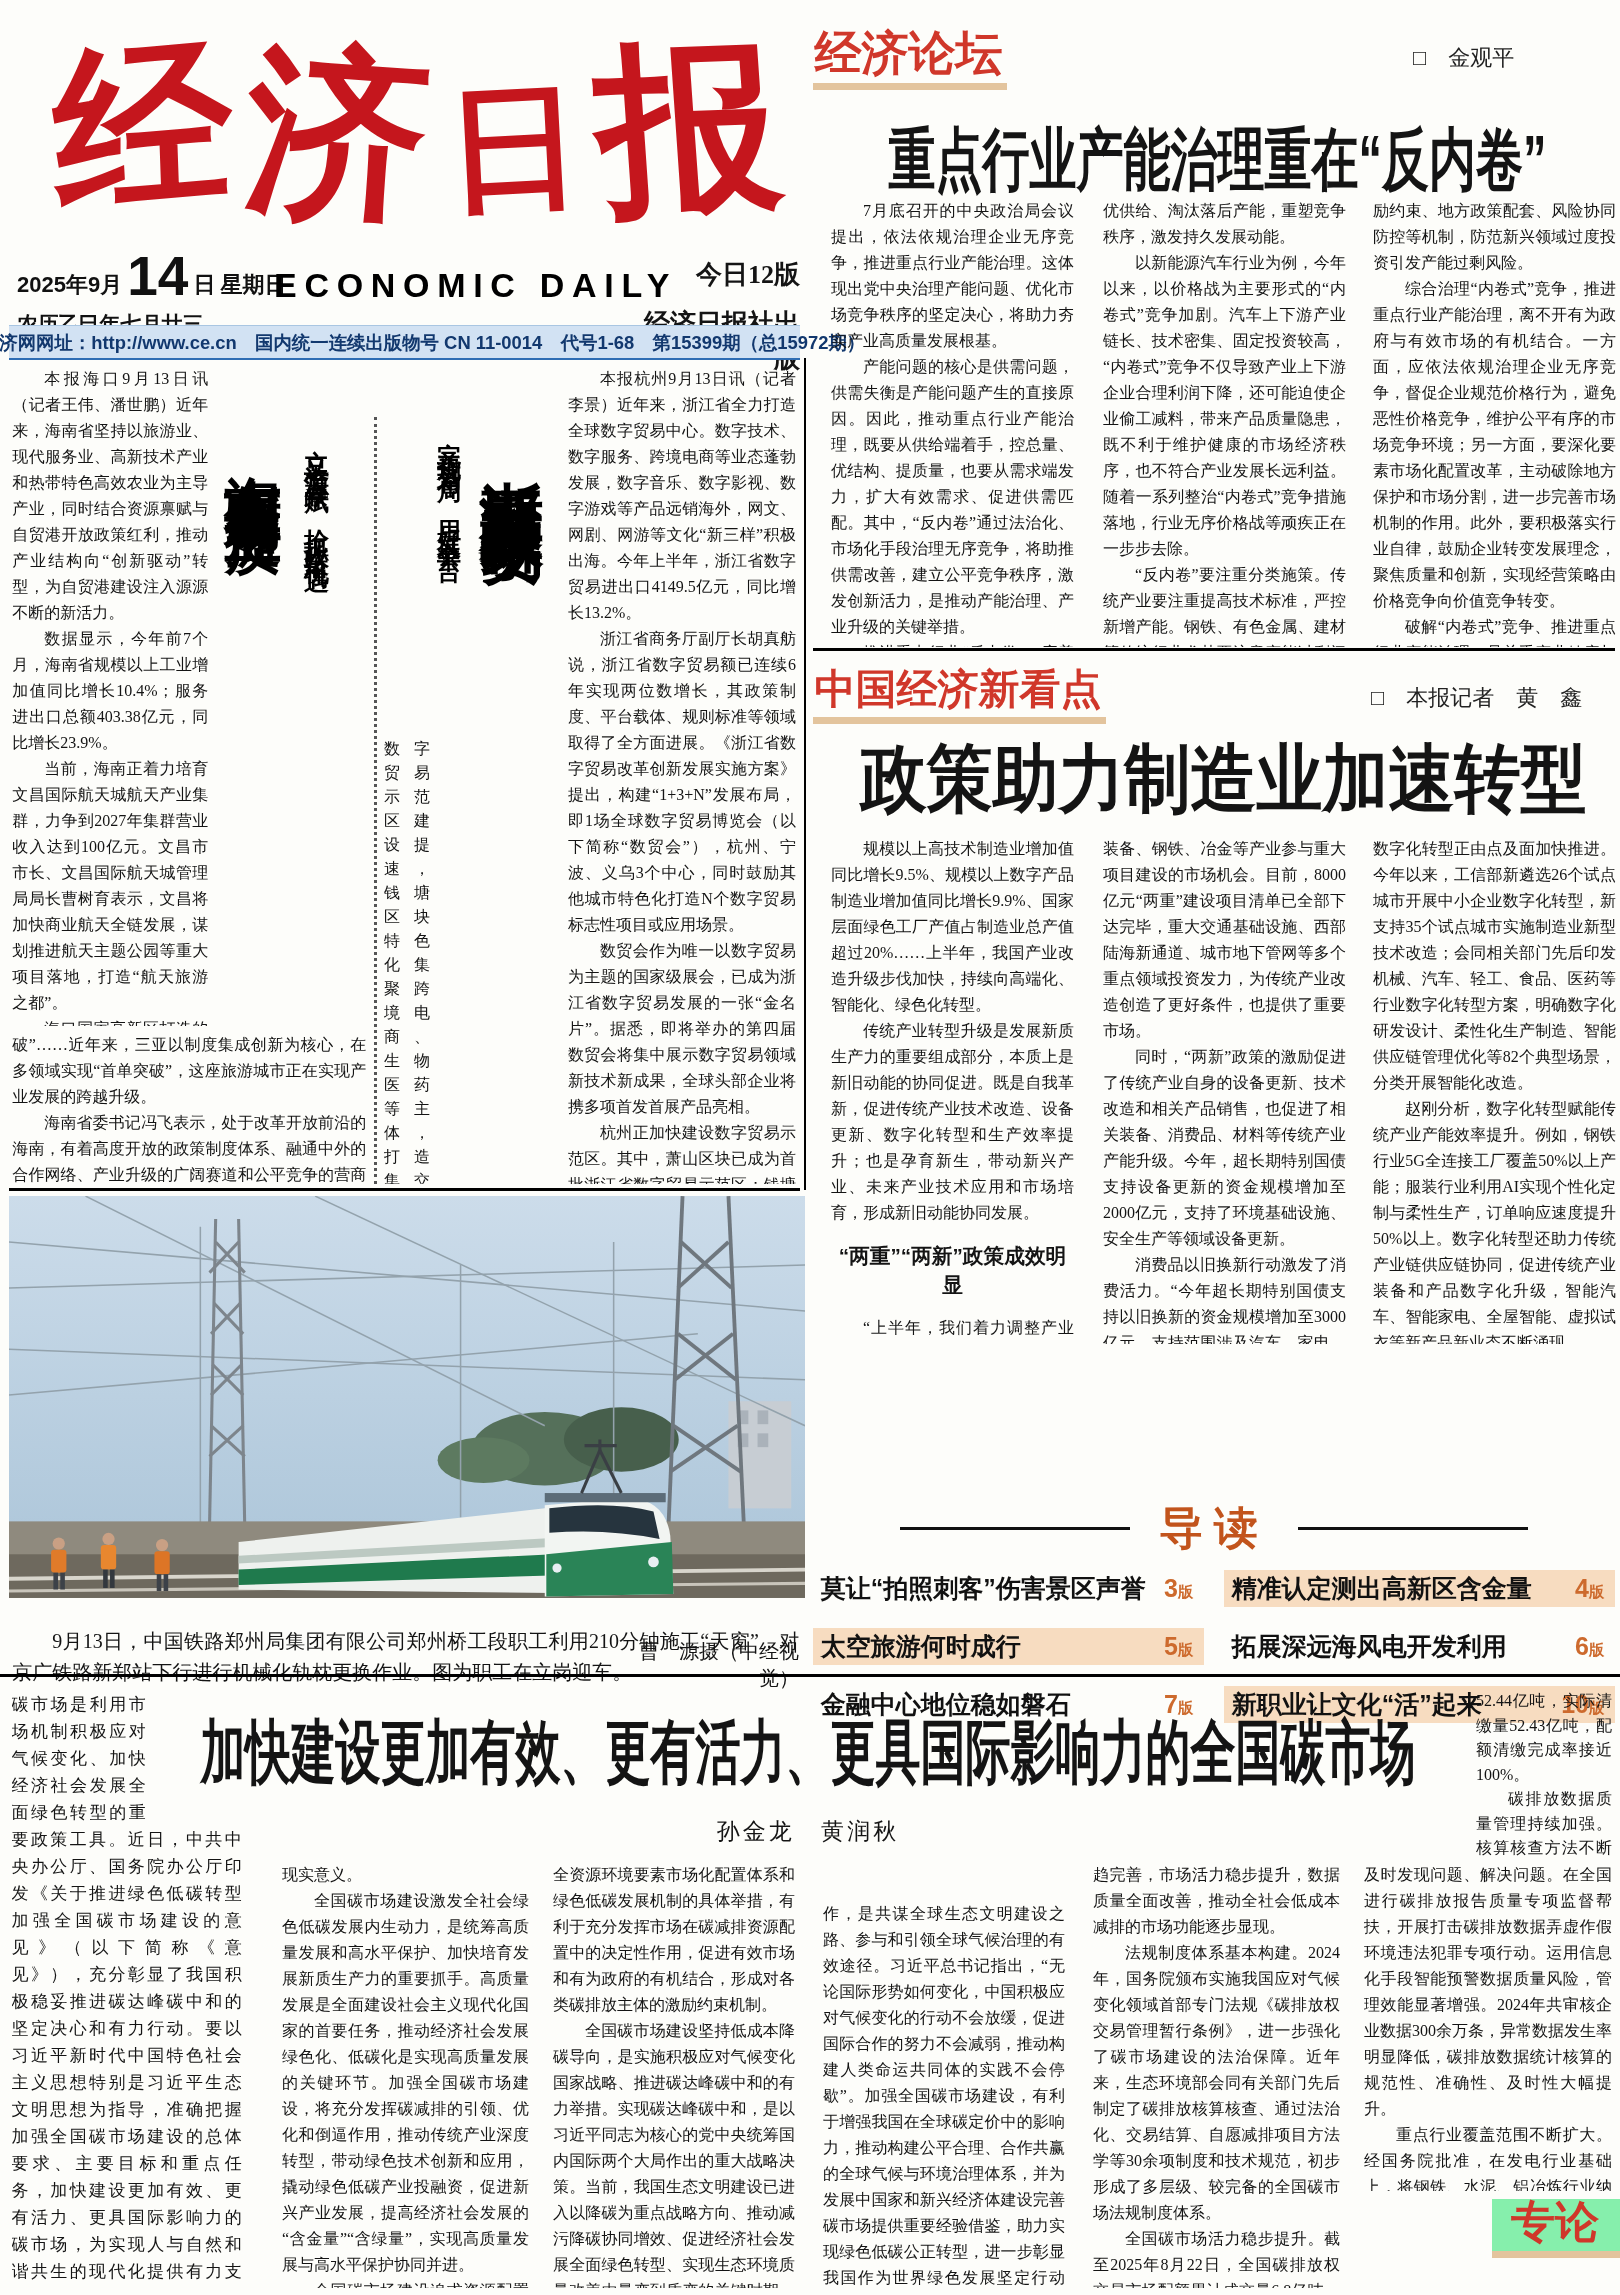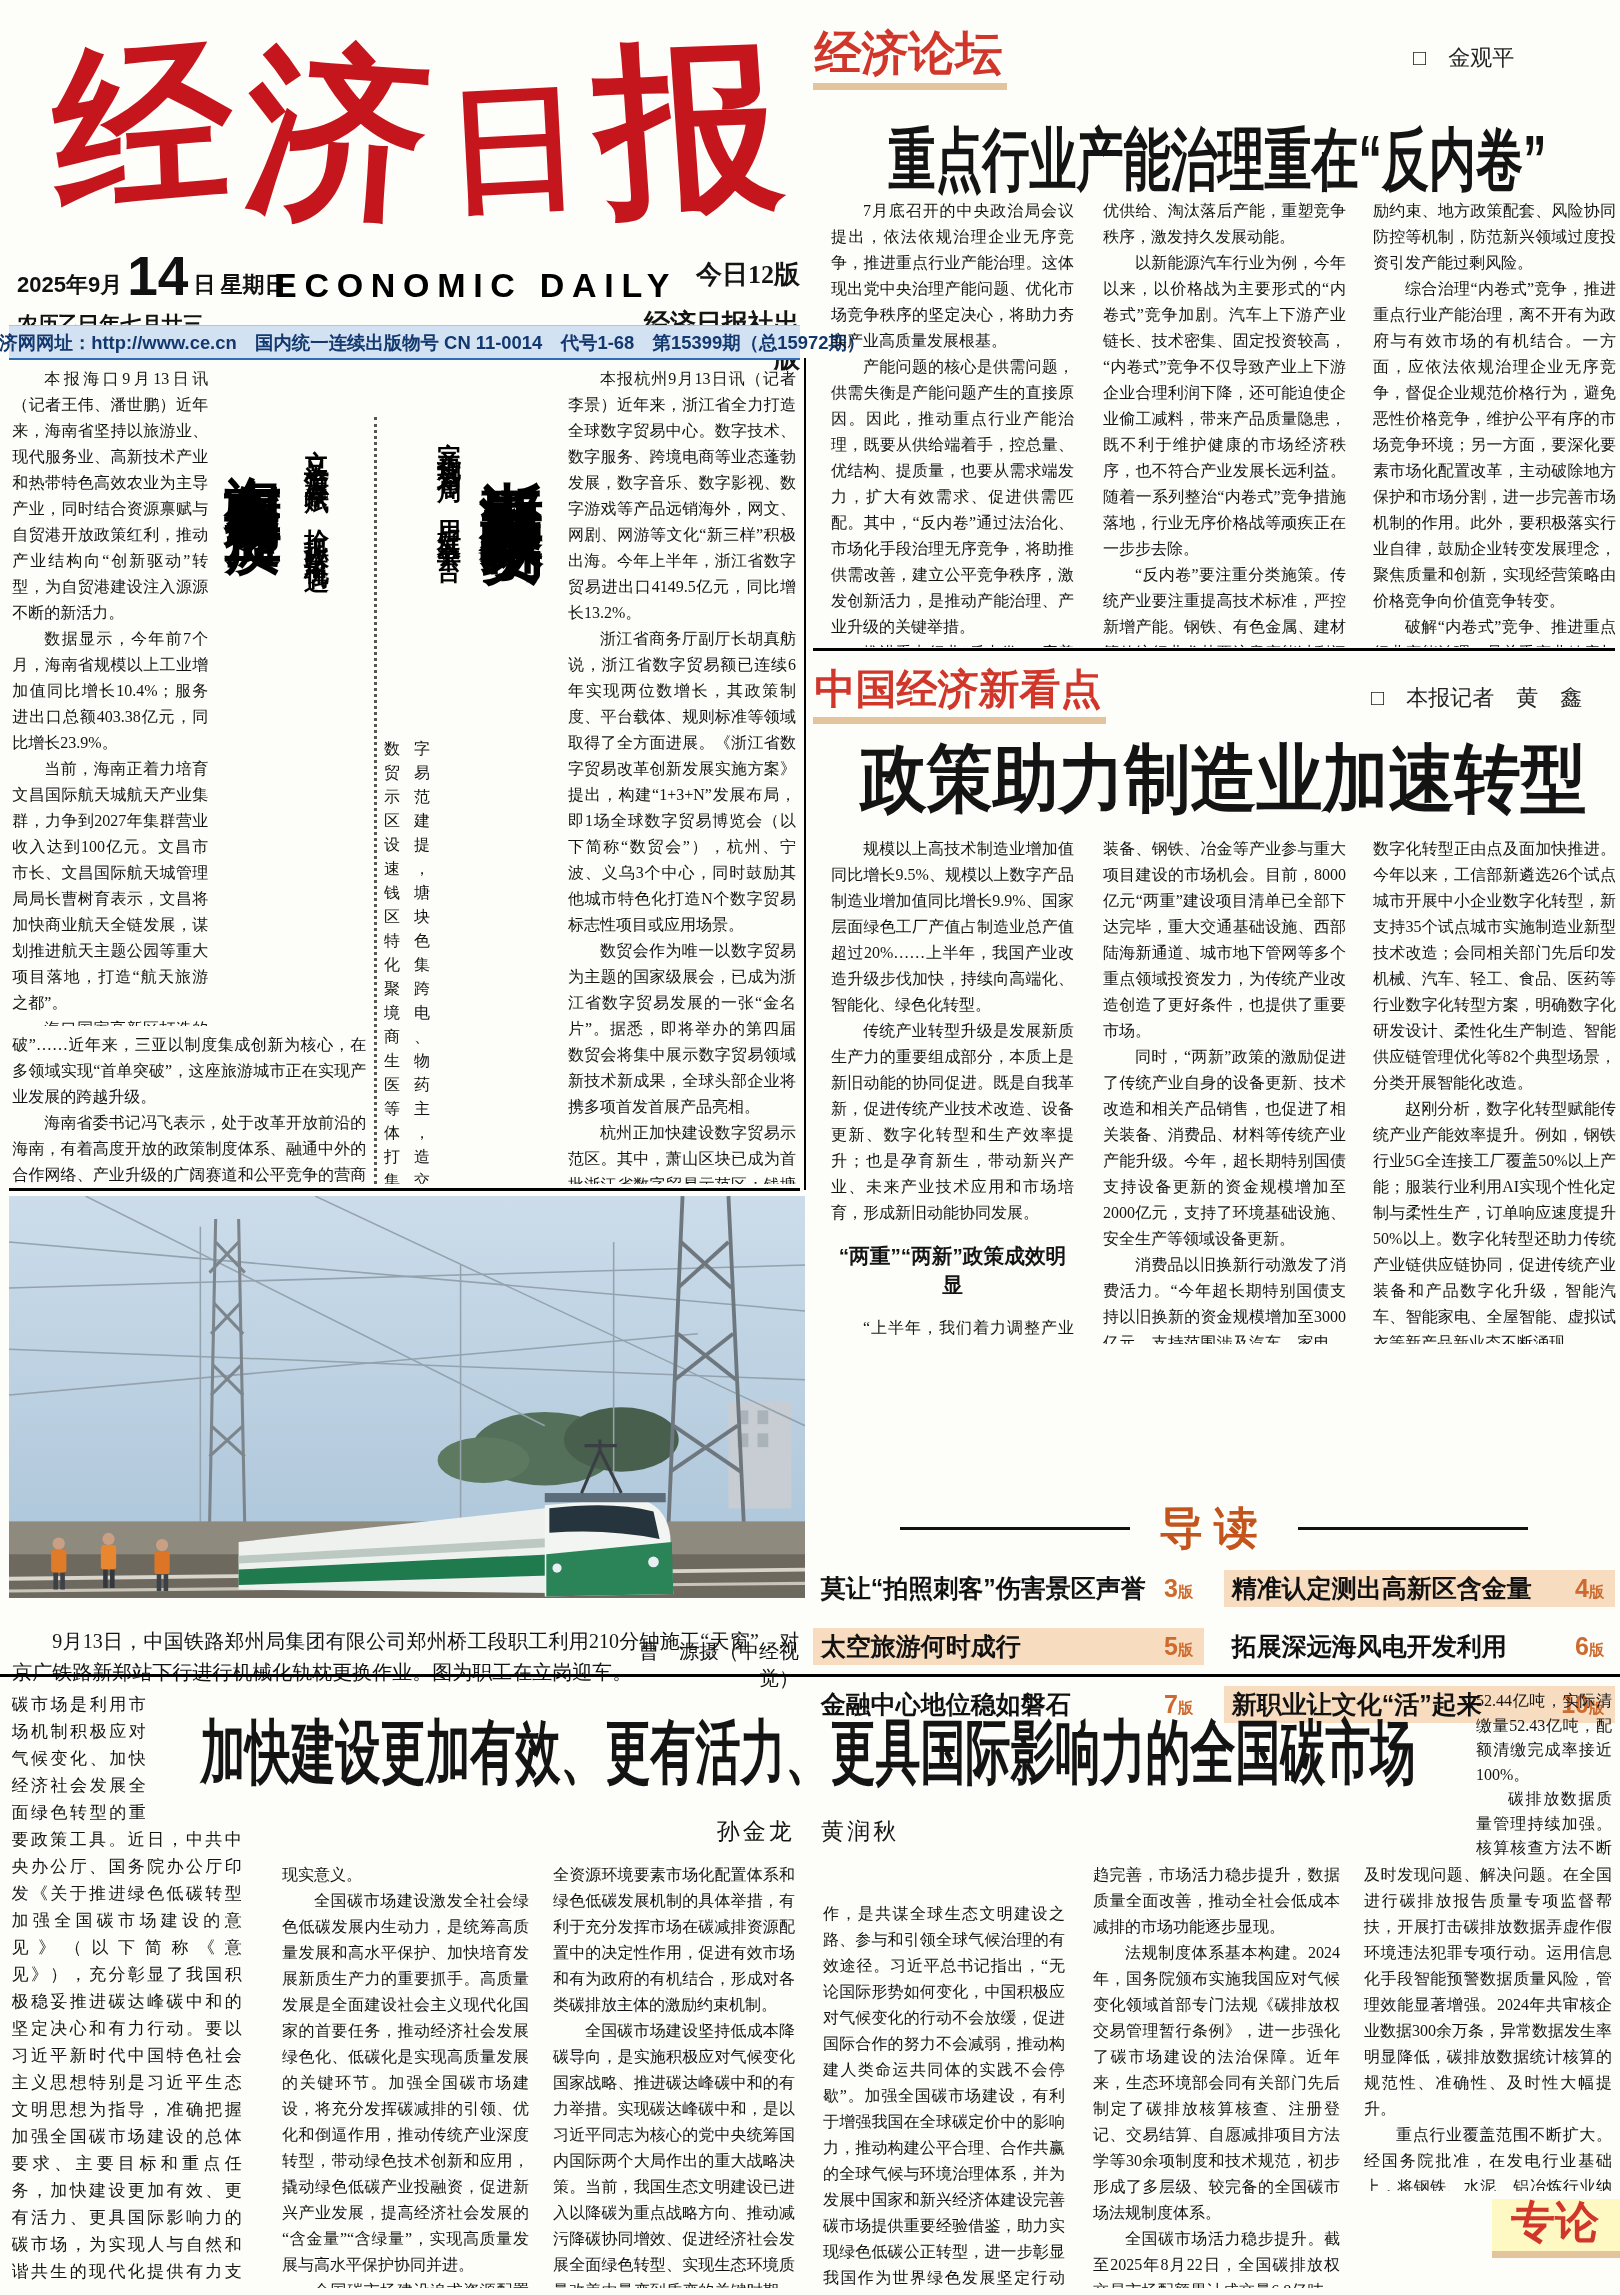--- a/index.html
+++ b/index.html
@@ -56,21 +56,21 @@
   
   .photo-box{left:9.2px;top:1196px;width:796px;height:402px;background:#bfd4e4;}
   .caption{left:12.3px;top:1606px;width:787px;font-size:20px;line-height:31px;text-align:justify;text-indent:2em;}
   .credit{left:620px;top:1638px;width:179px;text-align:right;font-size:20px;}
   
   .carbon-headline-wrap{left:157px;top:1706px;width:1302px;text-align:center;}
   .carbon-byline{left:157px;top:1816px;width:1302px;text-align:center;font-size:23px;letter-spacing:3.1px;}
   .intro-col{left:11.5px;top:1691px;width:231px;height:599px;overflow:hidden;font-size:17px;line-height:27px;letter-spacing:0.8px;}
   .intro-spacer{float:right;width:96px;height:116px;}
   .intro-col .col-subhead{font-size:23px;line-height:32px;margin:17px 0;}
-  .zhuanlun{left:1492px;top:2199px;width:123px;text-align:center;background:#fef9c3;font-size:44px;z-index:5;}
+  .zhuanlun{left:1492px;top:2199px;width:123px;text-align:center;background:#86efac;font-size:44px;z-index:5;}
 </style>
 </head>
 <body>
 
 <div id="page">
 
   <div class="abs mast-chars">
     <span class="mc1">经</span>
     <span class="mc2">济</span>
     <span class="mc3">日</span>
@@ -344,21 +344,21 @@
     </div>
   <div class="abs col" style="left:553px;top:1862px;width:242px;height:426px;">
       <p class="para cont">全资源环境要素市场化配置体系和绿色低碳发展机制的具体举措，有利于充分发挥市场在碳减排资源配置中的决定性作用，促进有效市场和有为政府的有机结合，形成对各类碳排放主体的激励约束机制。</p>
       <p class="para">全国碳市场建设坚持低成本降碳导向，是实施积极应对气候变化国家战略、推进碳达峰碳中和的有力举措。实现碳达峰碳中和，是以习近平同志为核心的党中央统筹国内国际两个大局作出的重大战略决策。当前，我国生态文明建设已进入以降碳为重点战略方向、推动减污降碳协同增效、促进经济社会发展全面绿色转型、实现生态环境质量改善由量变到质变的关键时期。加强全国碳市场建设，将强化“激励先进、鞭策落后”的鲜明政策导向，发挥碳市场推动低成本减排功能，有效降低我国碳排放强度，助力实现碳达峰碳中和目标。</p>
     </div>
   <div class="abs col" style="left:823px;top:1862px;width:242px;height:426px;margin-top:39px;">
       <p class="para cont">作，是共谋全球生态文明建设之路、参与和引领全球气候治理的有效途径。习近平总书记指出，“无论国际形势如何变化，中国积极应对气候变化的行动不会放缓，促进国际合作的努力不会减弱，推动构建人类命运共同体的实践不会停歇”。加强全国碳市场建设，有利于增强我国在全球碳定价中的影响力，推动构建公平合理、合作共赢的全球气候与环境治理体系，并为发展中国家和新兴经济体建设完善碳市场提供重要经验借鉴，助力实现绿色低碳公正转型，进一步彰显我国作为世界绿色发展坚定行动派、重要贡献者的大国担当。</p>
     </div>
   <div class="abs col" style="left:1093px;top:1862px;width:247px;height:426px;">
       <p class="para cont">趋完善，市场活力稳步提升，数据质量全面改善，推动全社会低成本减排的市场功能逐步显现。</p>
-      <p class="para">法规制度体系基本构建。2024年，国务院颁布实施我国应对气候变化领域首部专门法规《碳排放权交易管理暂行条例》，进一步强化了碳市场建设的法治保障。近年来，生态环境部会同有关部门先后制定了碳排放核算核查、注册登记、交易结算、自愿减排项目方法学等30余项制度和技术规范，初步形成了多层级、较完备的全国碳市场法规制度体系。</p>
+      <p class="para">法规制度体系基本构建。2024年，国务院颁布实施我国应对气候变化领域首部专门法规《碳排放权交易管理暂行条例》，进一步强化了碳市场建设的法治保障。近年来，生态环境部会同有关部门先后制定了碳排放核算核查、通过法治化、交易结算、自愿减排项目方法学等30余项制度和技术规范，初步形成了多层级、较完备的全国碳市场法规制度体系。</p>
       <p class="para">全国碳市场活力稳步提升。截至2025年8月22日，全国碳排放权交易市场配额累计成交量6.8亿吨，成交额474.1亿元人民币，其中2024年全年成交额180亿元人民币，创历史新高，价格“指挥棒”作用逐步显现。配额清缴完成情况全面趋好，纳入全国碳排放权交易市场2023年度配额管理的重点排放单位共计2096家，应清缴配额总量</p>
     </div>
   <div class="abs col" style="left:1364px;top:1862px;width:248px;height:329px;">
       <p class="para cont">及时发现问题、解决问题。在全国进行碳排放报告质量专项监督帮扶，开展打击碳排放数据弄虚作假环境违法犯罪专项行动。运用信息化手段智能预警数据质量风险，管理效能显著增强。2024年共审核企业数据300余万条，异常数据发生率明显降低，碳排放数据统计核算的规范性、准确性、及时性大幅提升。</p>
       <p class="para">重点行业覆盖范围不断扩大。经国务院批准，在发电行业基础上，将钢铁、水泥、铝冶炼行业纳入全国碳排放权交易市场。生态环境部印发《全国碳排放权交易市场覆盖钢铁、水泥、铝冶炼行业工作方案》，全面部署全国碳排放权交易市场扩大覆盖范围重点任务。完成扩围后，全国碳排放权交易市场将实现对全国60%以上碳排放量的有效管控，推动行业加快绿色低碳转型。</p>
     </div>
 
   <div class="abs red-label zhuanlun">专论</div>
 
 </div>

